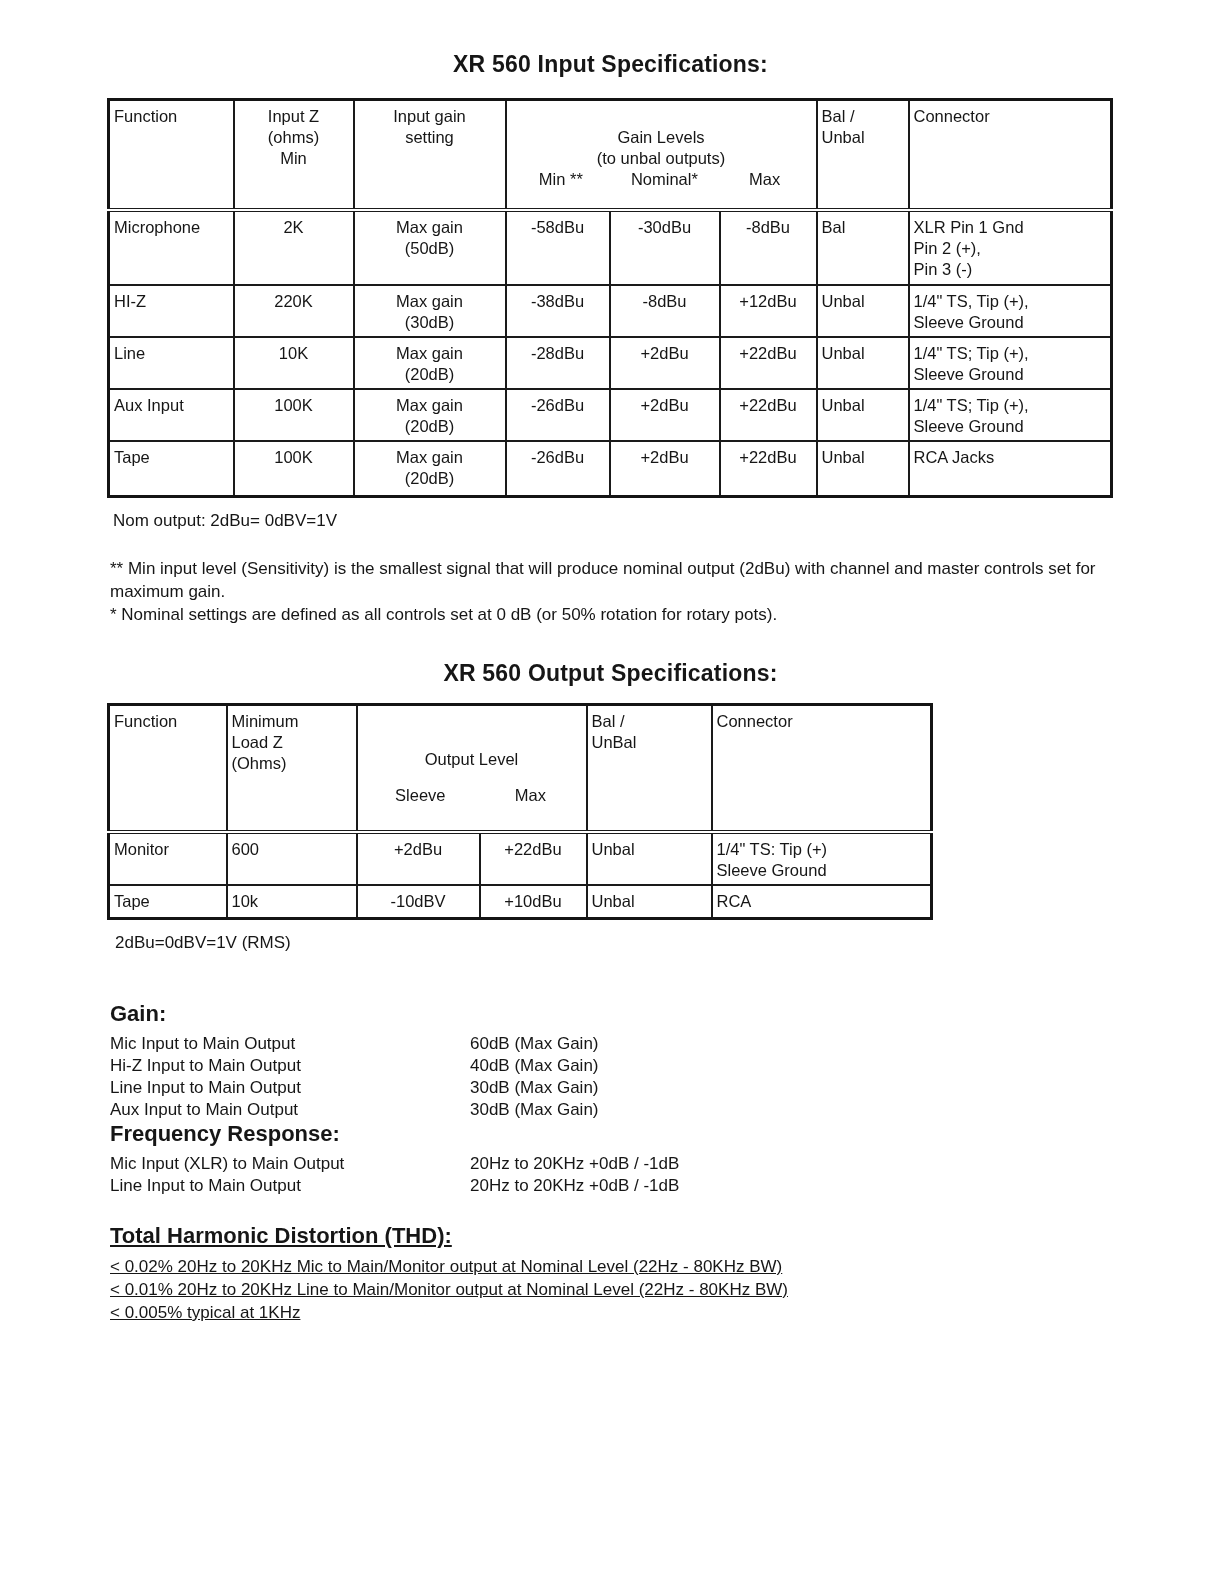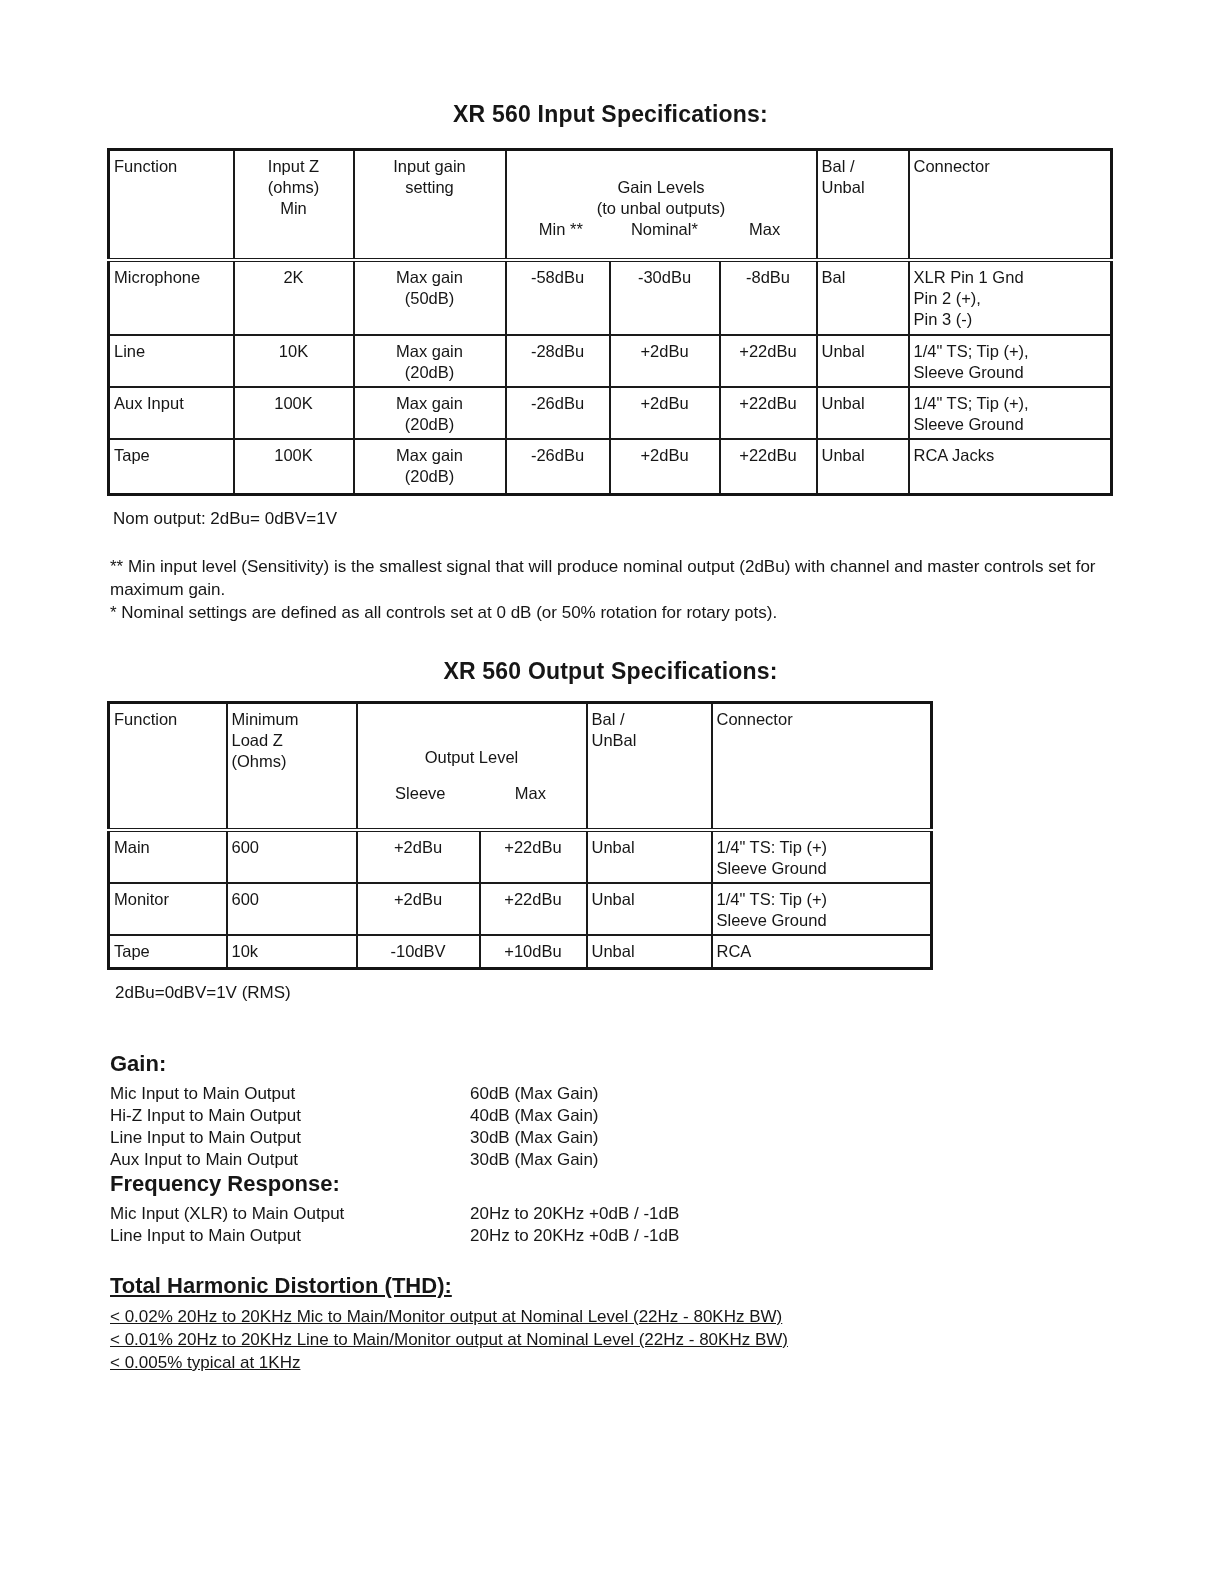--- a/index.html
+++ b/index.html
@@ -8,21 +8,21 @@
     position: relative;
     width: 1221px;
     height: 1582px;
     background: #ffffff;
     color: #161616;
     font-family: "Liberation Sans", sans-serif;
     overflow: hidden;
   }
   .doc-title {
     margin: 0;
-    padding-top: 101px;
+    padding-top: 51px;
     text-align: center;
     font-size: 23px;
     font-weight: 700;
     letter-spacing: 0.2px;
   }
   .doc-title.output-title { padding-top: 34px; }
 
   
   table.spec {
     border-collapse: collapse;
@@ -148,20 +148,32 @@
 (50dB)</td>
         <td class="ac">-58dBu</td>
         <td class="ac">-30dBu</td>
         <td class="ac">-8dBu</td>
         <td class="al pl11">Bal</td>
         <td class="al pl22">XLR Pin 1 Gnd
 Pin 2 (+),
 Pin 3 (-)</td>
       </tr>
       <tr class="r-std">
+        <td class="al pl10">HI-Z</td>
+        <td class="ac">220K</td>
+        <td class="ac">Max gain
+(30dB)</td>
+        <td class="ac">-38dBu</td>
+        <td class="ac">-8dBu</td>
+        <td class="ac">+12dBu</td>
+        <td class="al pl11">Unbal</td>
+        <td class="al pl22">1/4" TS, Tip (+),
+Sleeve Ground</td>
+      </tr>
+      <tr class="r-std">
         <td class="al pl10">Line</td>
         <td class="ac">10K</td>
         <td class="ac">Max gain
 (20dB)</td>
         <td class="ac">-28dBu</td>
         <td class="ac">+2dBu</td>
         <td class="ac">+22dBu</td>
         <td class="al pl11">Unbal</td>
         <td class="al pl22">1/4" TS; Tip (+),
 Sleeve Ground</td>
@@ -225,29 +237,20 @@
             </div>
           </div>
         </th>
         <th class="al pl14 top-pad">Bal /
 UnBal</th>
         <th class="al pl42 top-pad">Connector</th>
       </tr>
     </thead>
     <tbody>
       <tr class="r-out">
-        <td class="al pl13">Main</td>
-        <td class="al pl22">600</td>
-        <td class="ac">+2dBu</td>
-        <td class="ac">+22dBu</td>
-        <td class="al pl14">Unbal</td>
-        <td class="al pl42">1/4" TS:  Tip (+)
-Sleeve Ground</td>
-      </tr>
-      <tr class="r-out">
         <td class="al pl13">Monitor</td>
         <td class="al pl22">600</td>
         <td class="ac">+2dBu</td>
         <td class="ac">+22dBu</td>
         <td class="al pl14">Unbal</td>
         <td class="al pl42">1/4" TS:  Tip (+)
 Sleeve Ground</td>
       </tr>
       <tr class="r-tape-out">
         <td class="al pl13">Tape</td>

